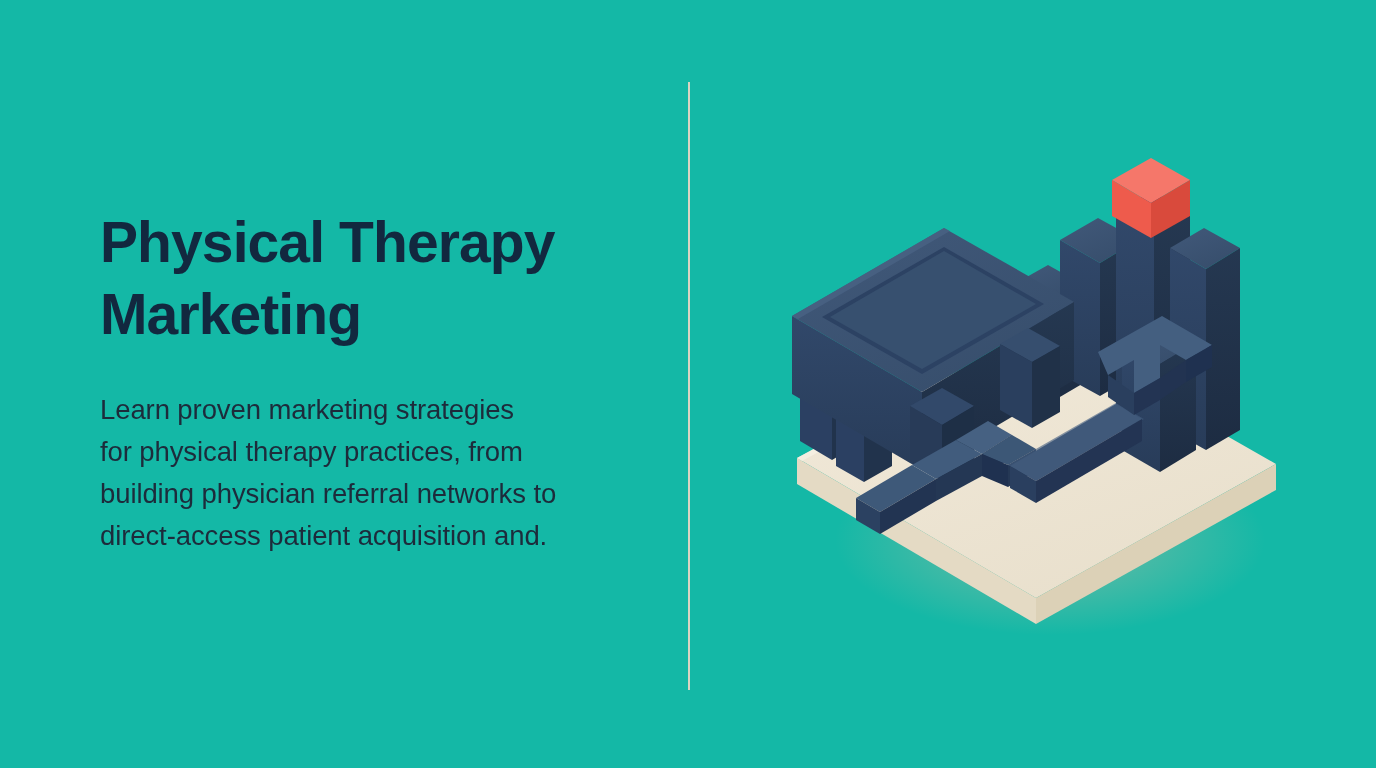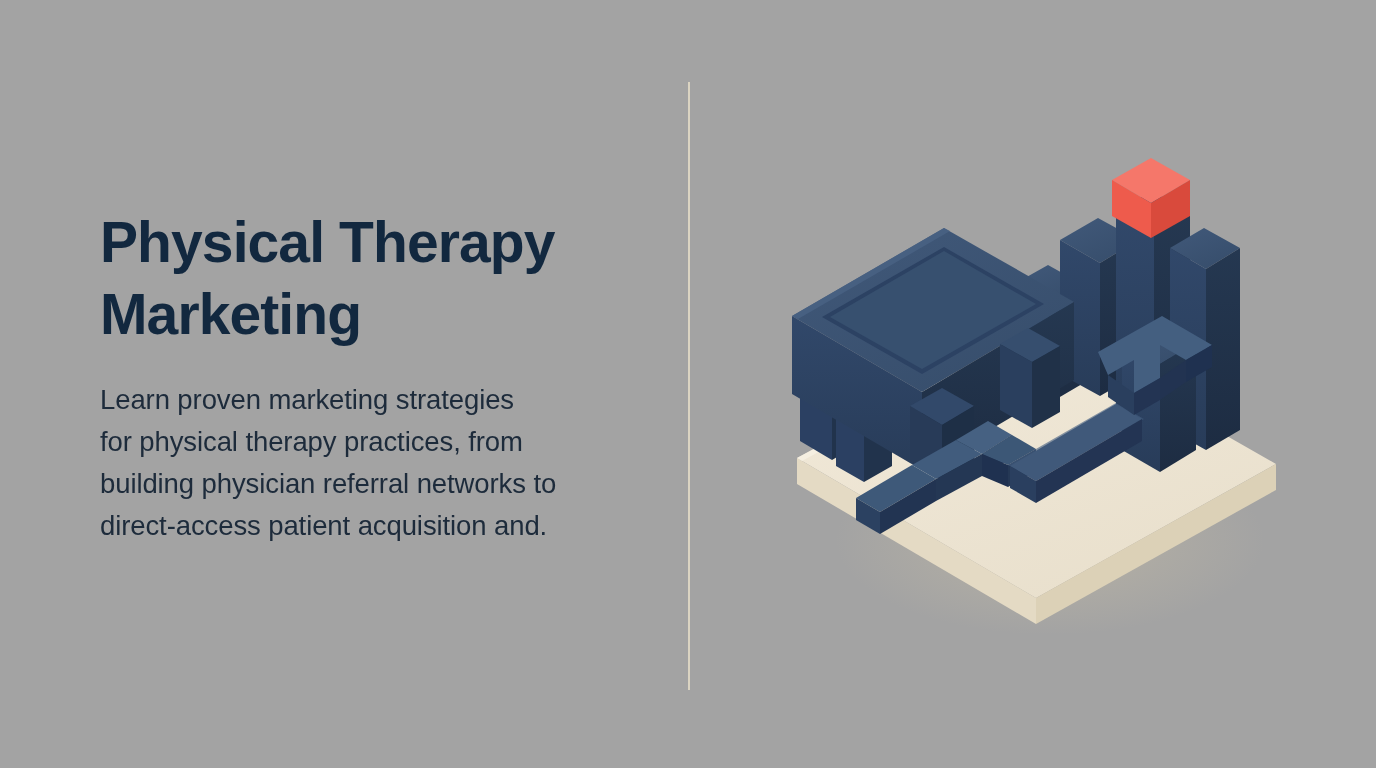--- a/index.html
+++ b/index.html
@@ -13,21 +13,21 @@
   body {
     background:#F7F2E7;
     font-family:"Liberation Sans", sans-serif;
     position:relative;
   }
 
   
   .slide {
     position:absolute;
     inset:0;
-    background:#a3a3a3;
+    background:#14b8a6;
     padding-left:39px;
   }
 
   
   .text-col {
     position:absolute;
     left:100px;
     top:206px;
     width:560px;
   }
@@ -35,21 +35,21 @@
   .headline {
     font-size:57px;
     line-height:72px;
     font-weight:700;
     letter-spacing:-0.9px;
     color:#12283F;
     white-space:pre-line;
   }
 
   .subcopy {
-    margin-top:29px;
+    margin-top:39px;
     font-size:27.5px;
     line-height:42px;
     font-weight:400;
     letter-spacing:-0.1px;
     color:#1D2B3B;
     white-space:pre-line;
   }
 
   
   .divider {

